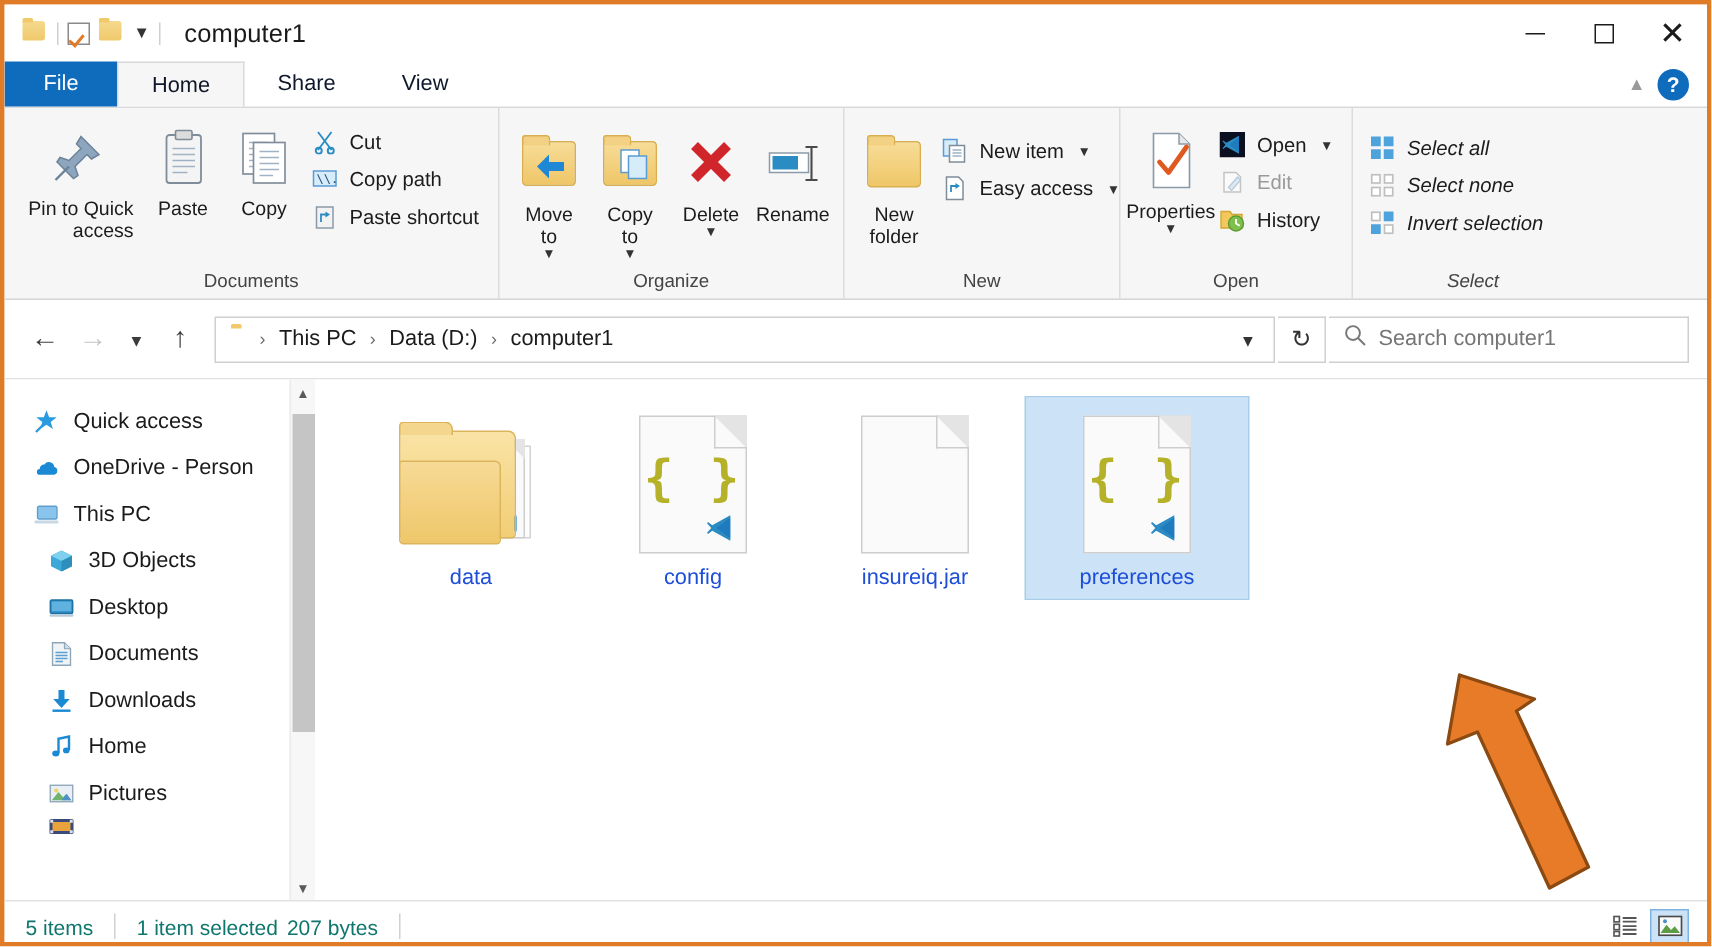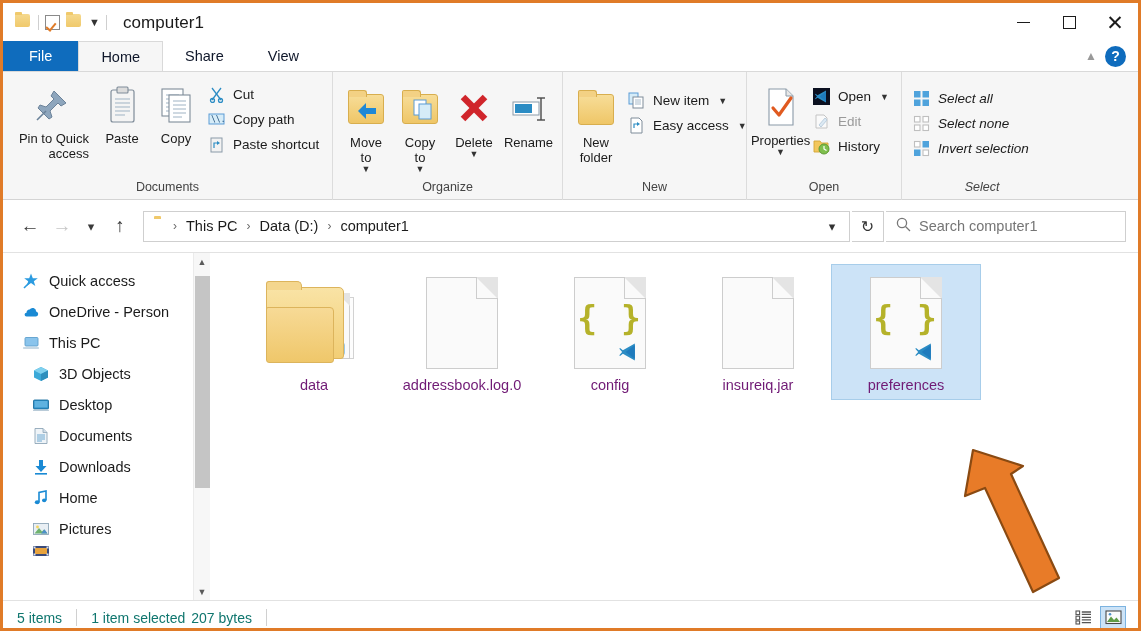--- a/index.html
+++ b/index.html
@@ -265,21 +265,21 @@
     cursor: default;
   }
   .file-cell.selected .file-icon-wrap,
   .file-cell.selected .file-label { background: #cce3f7; }
   .file-cell.selected { outline: 1px solid #a7cdea; background: #cce3f7; }
   .file-icon-wrap {
     height: 104px; width: 100%;
     display: flex; align-items: center; justify-content: center;
   }
   .file-label {
-    font-size: 14.5px; color: #701a75;
+    font-size: 14.5px; color: #1d4ed8;
     text-align: center; line-height: 20px;
     max-width: 128px; word-wrap: break-word;
     padding: 0 3px;
   }
 
   
   .doc {
     width: 72px; height: 92px;
     background: #FAFAFA;
     border: 1px solid #cdcdcd;
@@ -840,29 +840,20 @@
                   <path d="M6.5 8.5 L13 3.5 L13 13.5 Z" fill="#1f7bbd"></path>
                 </svg>
               </div>
               <div class="folder-back"></div>
               <div class="folder-front"></div>
             </div>
           </div>
           <div class="file-label">data</div>
         </div>
 
-        <div class="file-cell">
-          <div class="file-icon-wrap">
-            <div class="doc">
-              <div class="dogear"></div>
-                <div class="dogear2"></div>
-            </div>
-          </div>
-          <div class="file-label">addressbook.log.0</div>
-        </div>
 
         <div class="file-cell">
           <div class="file-icon-wrap">
             <div class="doc">
               <div class="dogear"></div>
                 <div class="dogear2"></div>
               <div class="json-braces">{&nbsp;}</div>
               <svg class="vs-badge" viewBox="0 0 17 17">
                 <path d="M13 2.5 L13 14.5 L4.5 9.8 L2.5 11.3 L2 10.8 L4 8.5 L2 6.2 L2.5 5.7 L4.5 7.2 Z" fill="#2B8CC4"></path>
                 <path d="M6.5 8.5 L13 3.5 L13 13.5 Z" fill="#1f7bbd"></path>

